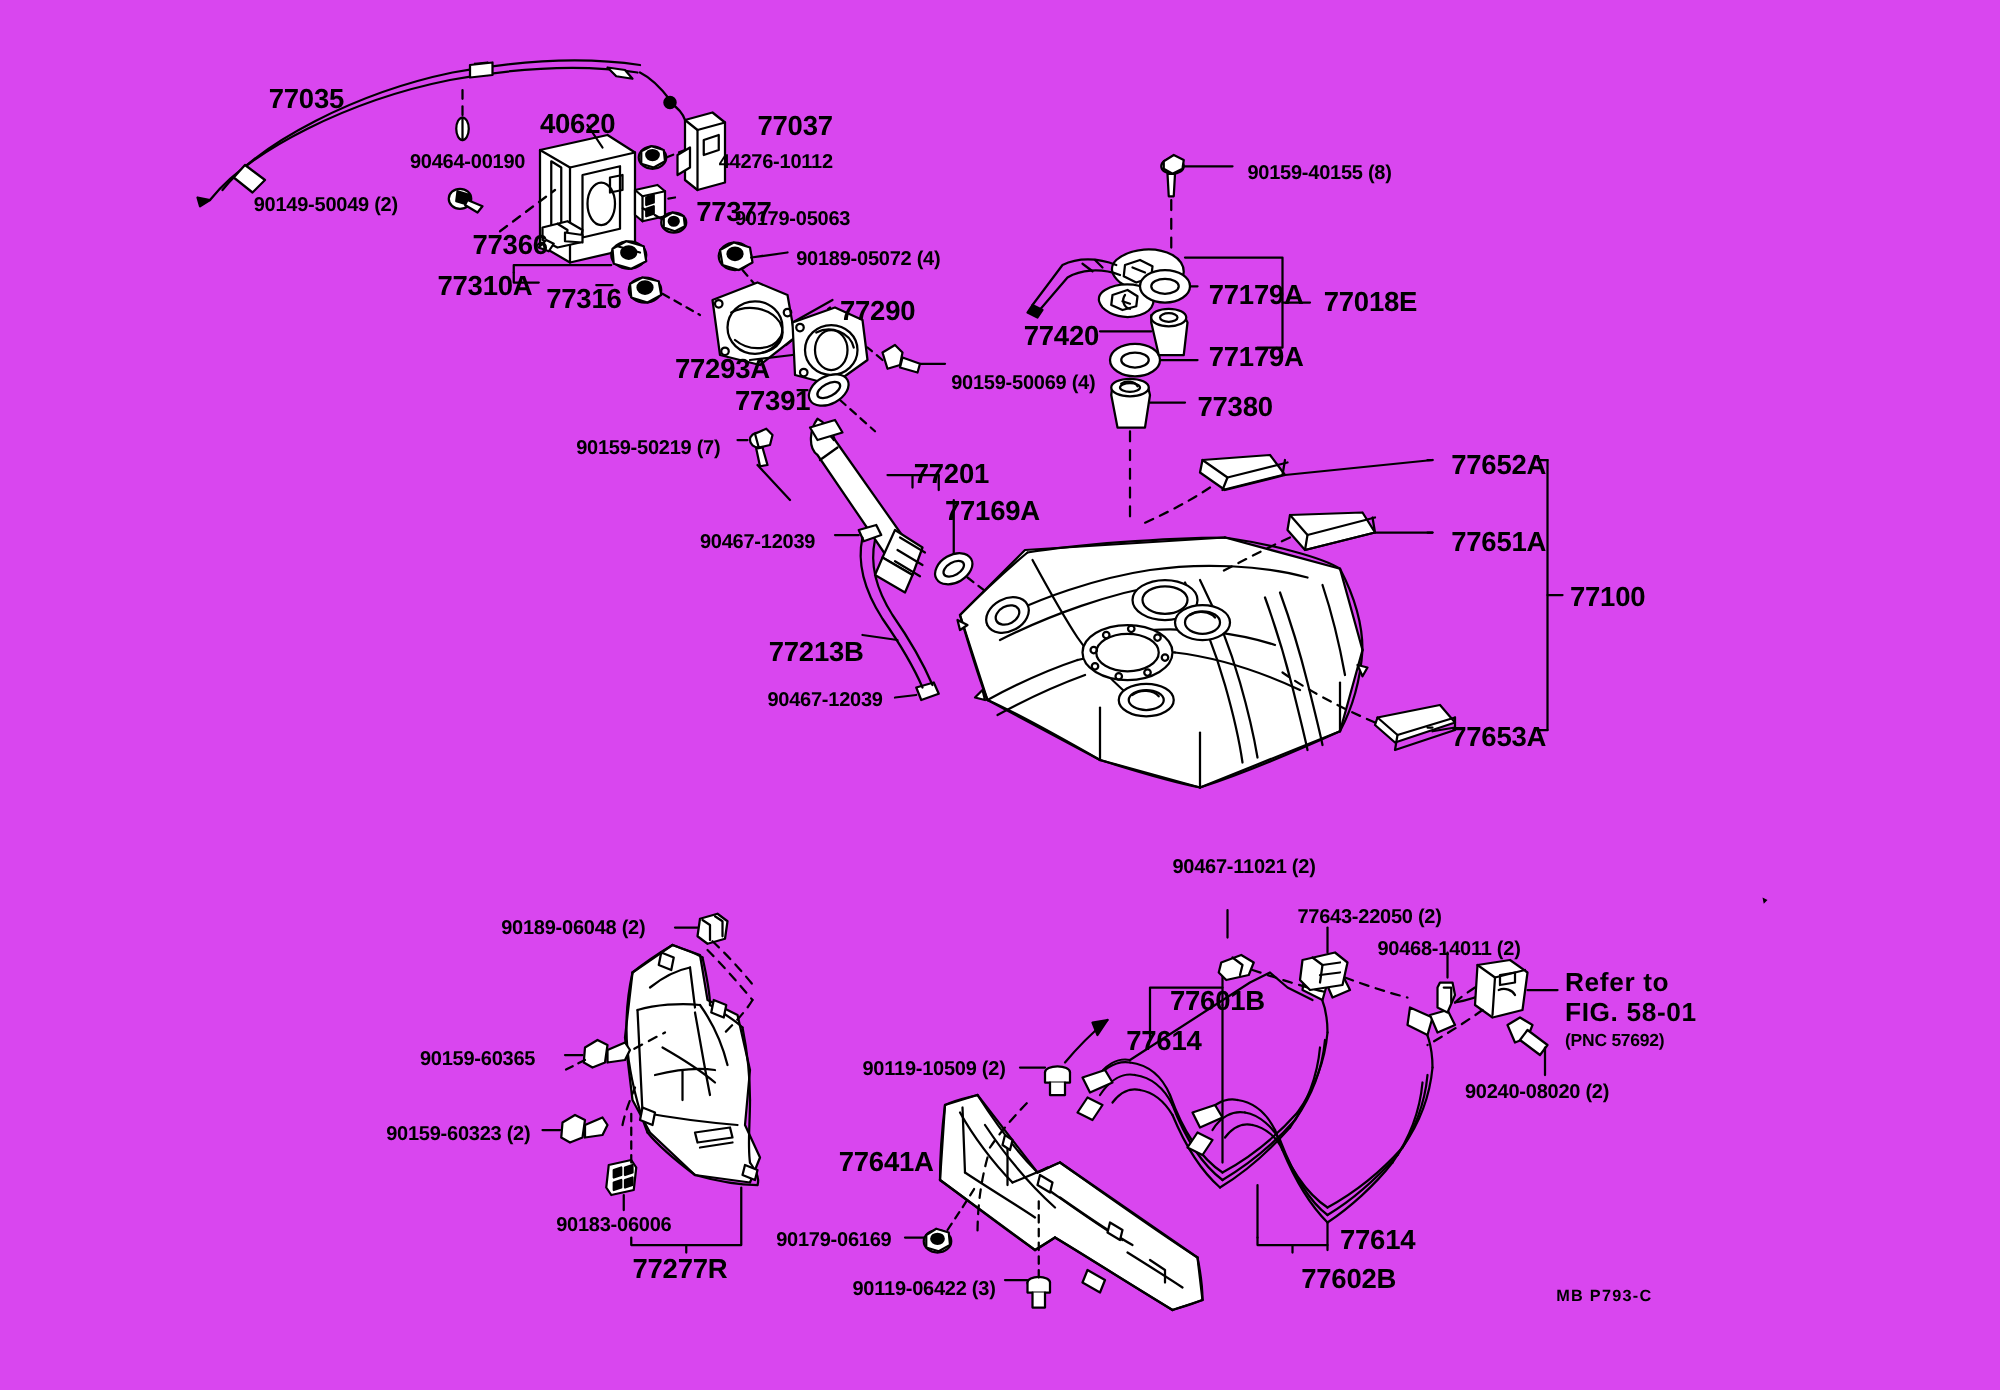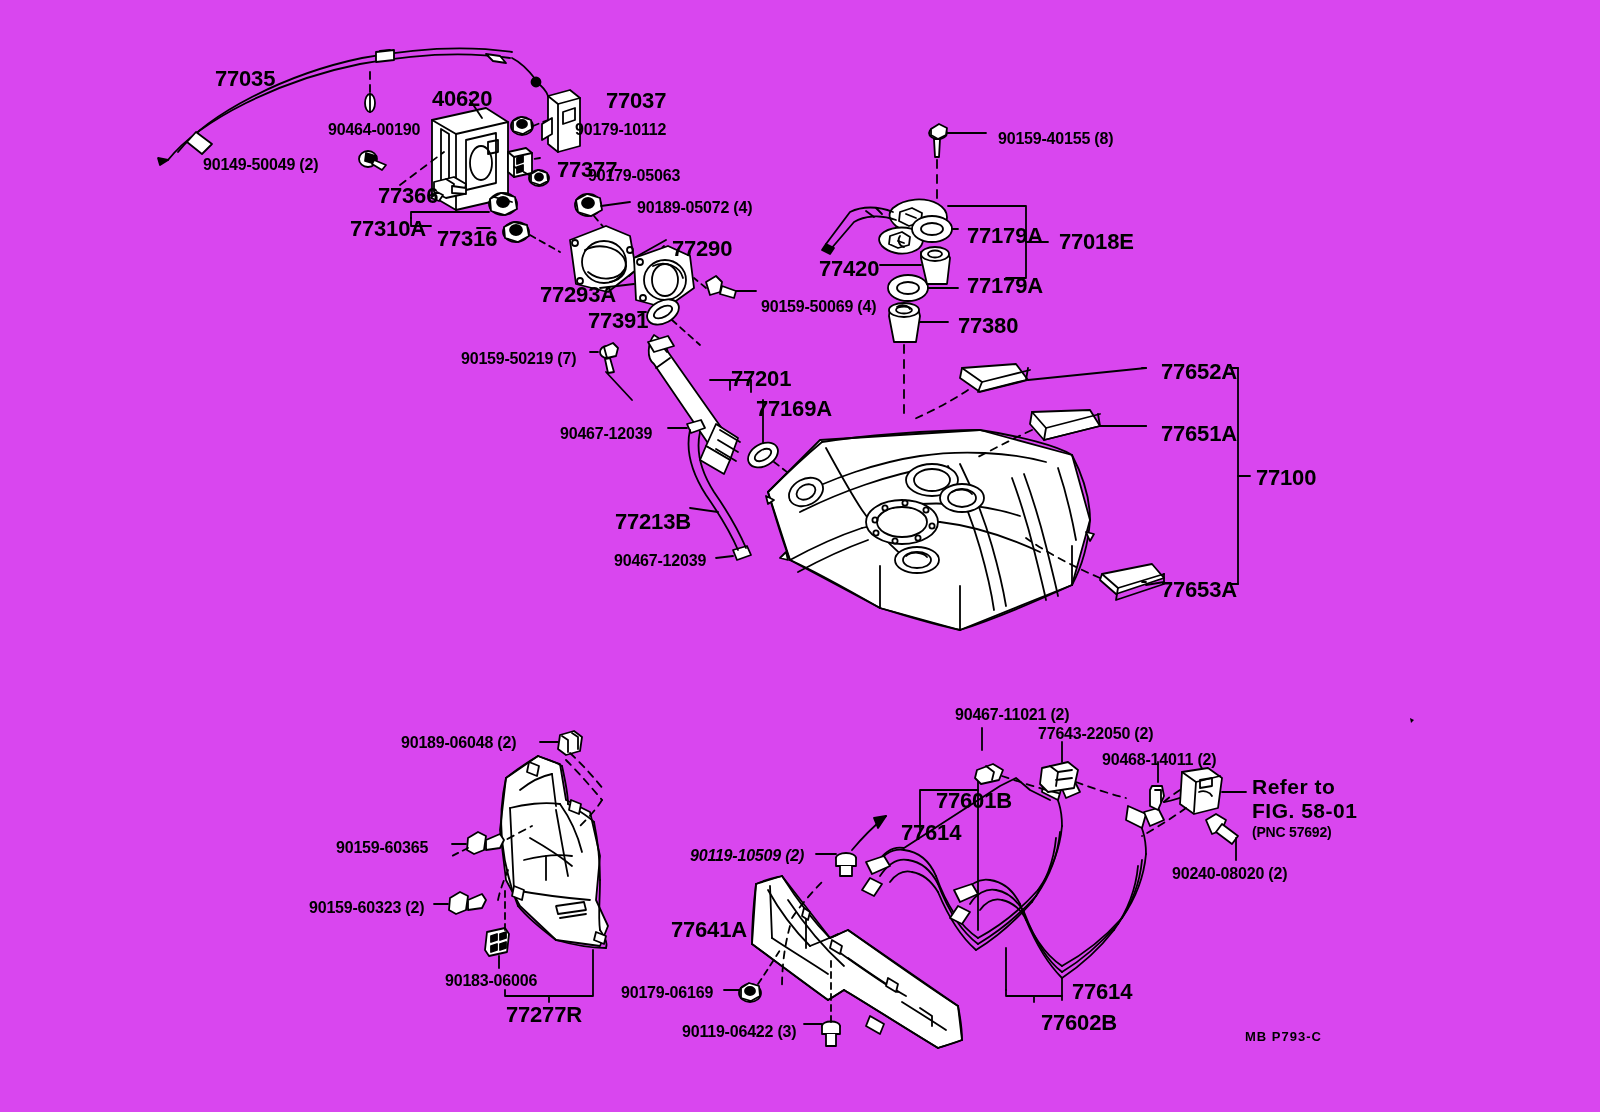--- a/index.html
+++ b/index.html
@@ -598,21 +598,21 @@
       <path d="M1410,718 l4,2 l-3,3 z" fill="#000" stroke="none"></path>
 
     </g>
   </svg>
 
   <div id="labels">
       <div class="lbl big" style="left: 215px; top: 68px;">77035</div>
       <div class="lbl big" style="left: 432px; top: 88px;">40620</div>
       <div class="lbl big" style="left: 606px; top: 90px;">77037</div>
       <div class="lbl" style="left: 328px; top: 122px;">90464-00190</div>
-      <div class="lbl" style="left: 575px; top: 122px;">90179-10112</div>
+      <div class="lbl" style="left: 575px; top: 122px;">44276-10112</div>
       <div class="lbl" style="left: 203px; top: 157px;">90149-50049 (2)</div>
       <div class="lbl big" style="left: 557px; top: 159px;">77377</div>
       <div class="lbl" style="left: 588px; top: 168px;">90179-05063</div>
       <div class="lbl big" style="left: 378px; top: 185px;">77366</div>
       <div class="lbl" style="left: 637px; top: 200px;">90189-05072 (4)</div>
       <div class="lbl big" style="left: 350px; top: 218px;">77310A</div>
       <div class="lbl big" style="left: 437px; top: 228px;">77316</div>
       <div class="lbl big" style="left: 672px; top: 238px;">77290</div>
       <div class="lbl big" style="left: 540px; top: 284px;">77293A</div>
       <div class="lbl" style="left: 761px; top: 284px; margin-top: 15px;">90159-50069 (4)</div>
@@ -631,26 +631,26 @@
       <div class="lbl big" style="left: 958px; top: 315px;">77380</div>
       <div class="lbl big" style="left: 1161px; top: 361px;">77652A</div>
       <div class="lbl big" style="left: 1161px; top: 423px;">77651A</div>
       <div class="lbl big" style="left: 1256px; top: 467px;">77100</div>
       <div class="lbl big" style="left: 1161px; top: 579px;">77653A</div>
       <div class="lbl" style="left: 401px; top: 735px;">90189-06048 (2)</div>
       <div class="lbl" style="left: 336px; top: 840px;">90159-60365</div>
       <div class="lbl" style="left: 309px; top: 900px;">90159-60323 (2)</div>
       <div class="lbl" style="left: 445px; top: 973px;">90183-06006</div>
       <div class="lbl big" style="left: 506px; top: 1004px;">77277R</div>
-      <div class="lbl" style="left: 938px; top: 707px; margin-left: 17px;">90467-11021 (2)</div>
+      <div class="lbl" style="left: 938px; top: 686px;">90467-11021 (2)</div>
       <div class="lbl" style="left: 1038px; top: 726px; text-align: right;">77643-22050 (2)</div>
       <div class="lbl" style="left: 1102px; top: 752px;">90468-14011 (2)</div>
       <div class="lbl big" style="left: 936px; top: 790px;">77601B</div>
       <div class="lbl big" style="left: 901px; top: 822px;">77614</div>
-      <div class="lbl" style="left: 690px; top: 848px; font-style: italic;">90119-10509 (2)</div>
+      <div class="lbl" style="left: 690px; top: 848px;">90119-10509 (2)</div>
       <div class="lbl" style="left: 1172px; top: 866px;">90240-08020 (2)</div>
       <div class="lbl big" style="left: 671px; top: 919px;">77641A</div>
       <div class="lbl" style="left: 621px; top: 985px;">90179-06169</div>
       <div class="lbl big" style="left: 1072px; top: 981px;">77614</div>
       <div class="lbl big" style="left: 1041px; top: 1012px;">77602B</div>
       <div class="lbl" style="left: 682px; top: 1024px;">90119-06422 (3)</div>
     </div>
 
   <div class="lbl refer" style="left:1252px;top:776px;">Refer to</div>
   <div class="lbl refer" style="left:1252px;top:800px;">FIG. 58-01</div>

